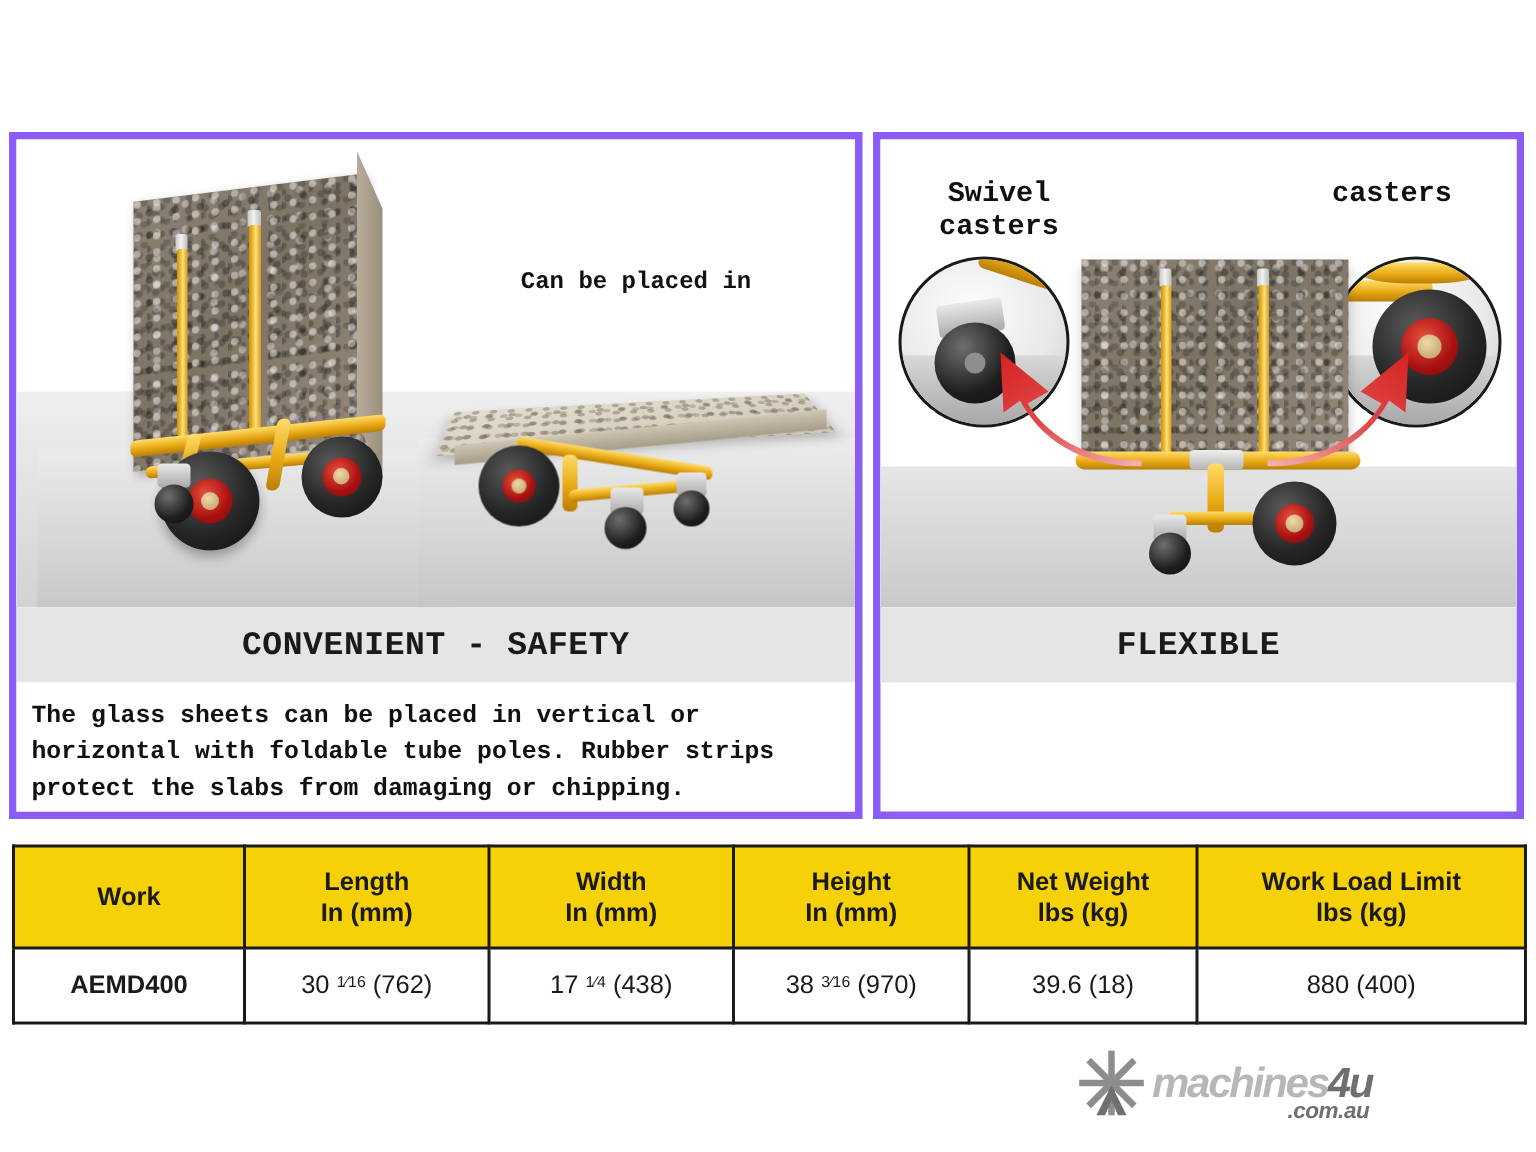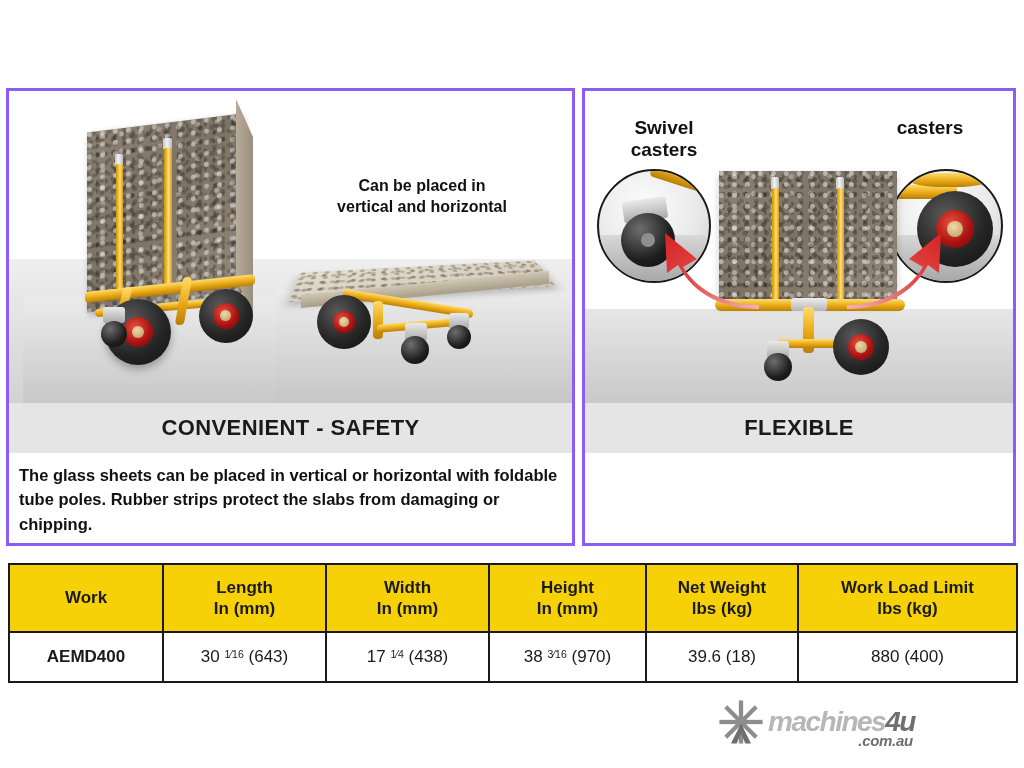--- a/index.html
+++ b/index.html
@@ -4,21 +4,21 @@
 <style>
   html,body{margin:0;padding:0;}
   body{
     width:1024px;height:768px;background:#ffffff;
     font-family:"Liberation Sans",sans-serif;
     overflow:hidden;position:relative;
   }
   .stage{position:absolute;left:0;top:0;width:1024px;height:768px;}
 
   
-  .panel{position:absolute;border:3px solid #8b5cf6;background:#fff;box-sizing:border-box;}
+  .panel{position:absolute;border:5px solid #8b5cf6;background:#fff;box-sizing:border-box;font-family:Liberation Mono, monospace;}
   #panel-left{left:6px;top:88px;width:569px;height:458px;}
   #panel-right{left:582px;top:88px;width:434px;height:458px;}
 
   .panel-media{position:absolute;left:0;top:0;right:0;height:312px;overflow:hidden;background:#fff;}
   .panel-caption{
     position:absolute;left:0;right:0;top:312px;height:50px;
     background:#e5e5e5;display:flex;align-items:center;justify-content:center;
     font-weight:bold;font-size:22px;letter-spacing:.4px;color:#1a1a1a;
   }
   .panel-body{
@@ -142,21 +142,20 @@
             <div class="hub" style="left:21px;top:21px;width:11px;height:11px;"></div>
           </div>
 
           <div class="fork" style="position:absolute;left:80px;top:216px;width:22px;height:16px;"></div>
           <div class="swivel" style="position:absolute;left:78px;top:230px;width:26px;height:26px;"></div>
         </div>
 
         <div style="position:absolute;left:278px;top:85px;width:270px;text-align:center;
                     font-weight:bold;font-size:16px;line-height:1.3;color:#111;">
           <div>Can be placed in</div>
-          <div>vertical and horizontal</div>
         </div>
 
         <div style="position:absolute;left:268px;top:150px;width:300px;height:162px;">
           <div style="position:absolute;left:0;right:0;bottom:0;height:70%;background:linear-gradient(#ececec,#c6c6c6);"></div>
 
           <div style="position:absolute;left:22px;top:12px;width:250px;height:52px;
                       background:
                         radial-gradient(circle at 22% 30%, rgba(120,105,85,.45) 0 2px, transparent 3px),
                         radial-gradient(circle at 66% 62%, rgba(90,80,65,.4) 0 2px, transparent 3px),
                         radial-gradient(circle at 44% 80%, rgba(150,138,115,.5) 0 2px, transparent 3px),
@@ -306,21 +305,21 @@
           <span class="hdr-l1">Work Load Limit</span>
           <span class="hdr-l2">lbs (kg)</span>
         </th>
       </tr>
     </thead>
     <tbody>
       <tr>
         <td class="model-cell">AEMD400</td>
         <td>
           <span>30</span>&nbsp;<span class="frac"><span>1</span>⁄<span>16</span></span>
-          <span>(643)</span>
+          <span>(762)</span>
         </td>
         <td>
           <span>17</span>&nbsp;<span class="frac"><span>1</span>⁄<span>4</span></span>
           <span>(438)</span>
         </td>
         <td>
           <span>38</span>&nbsp;<span class="frac"><span>3</span>⁄<span>16</span></span>
           <span>(970)</span>
         </td>
         <td>39.6 (18)</td>

